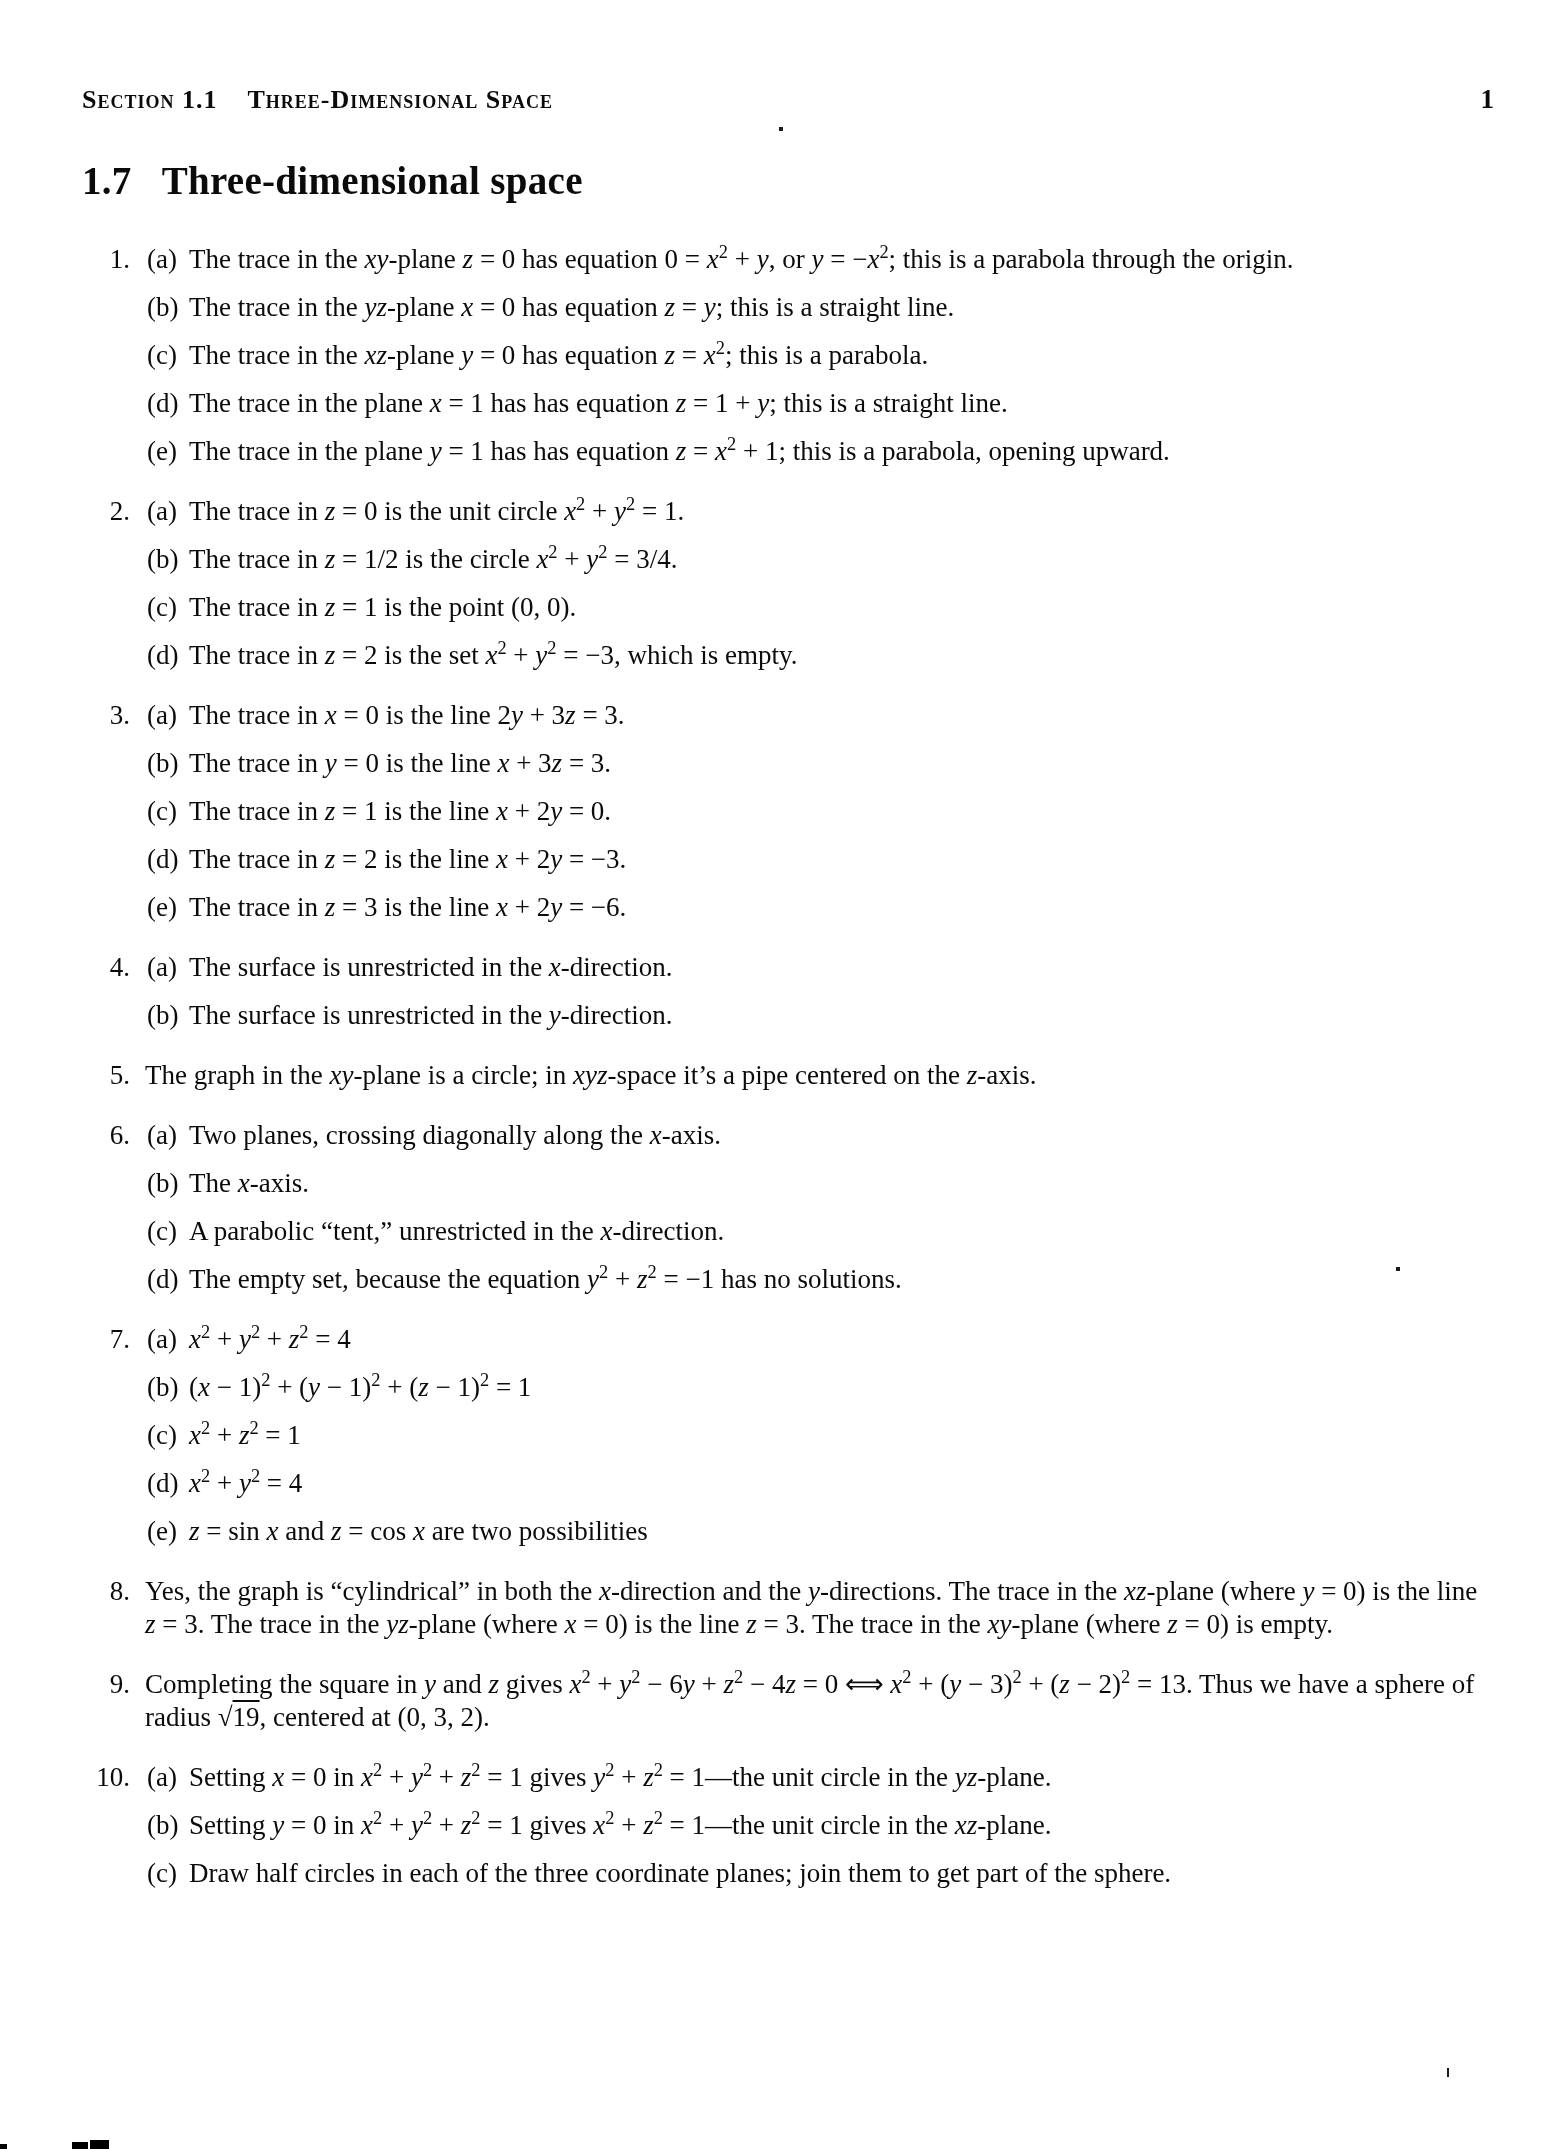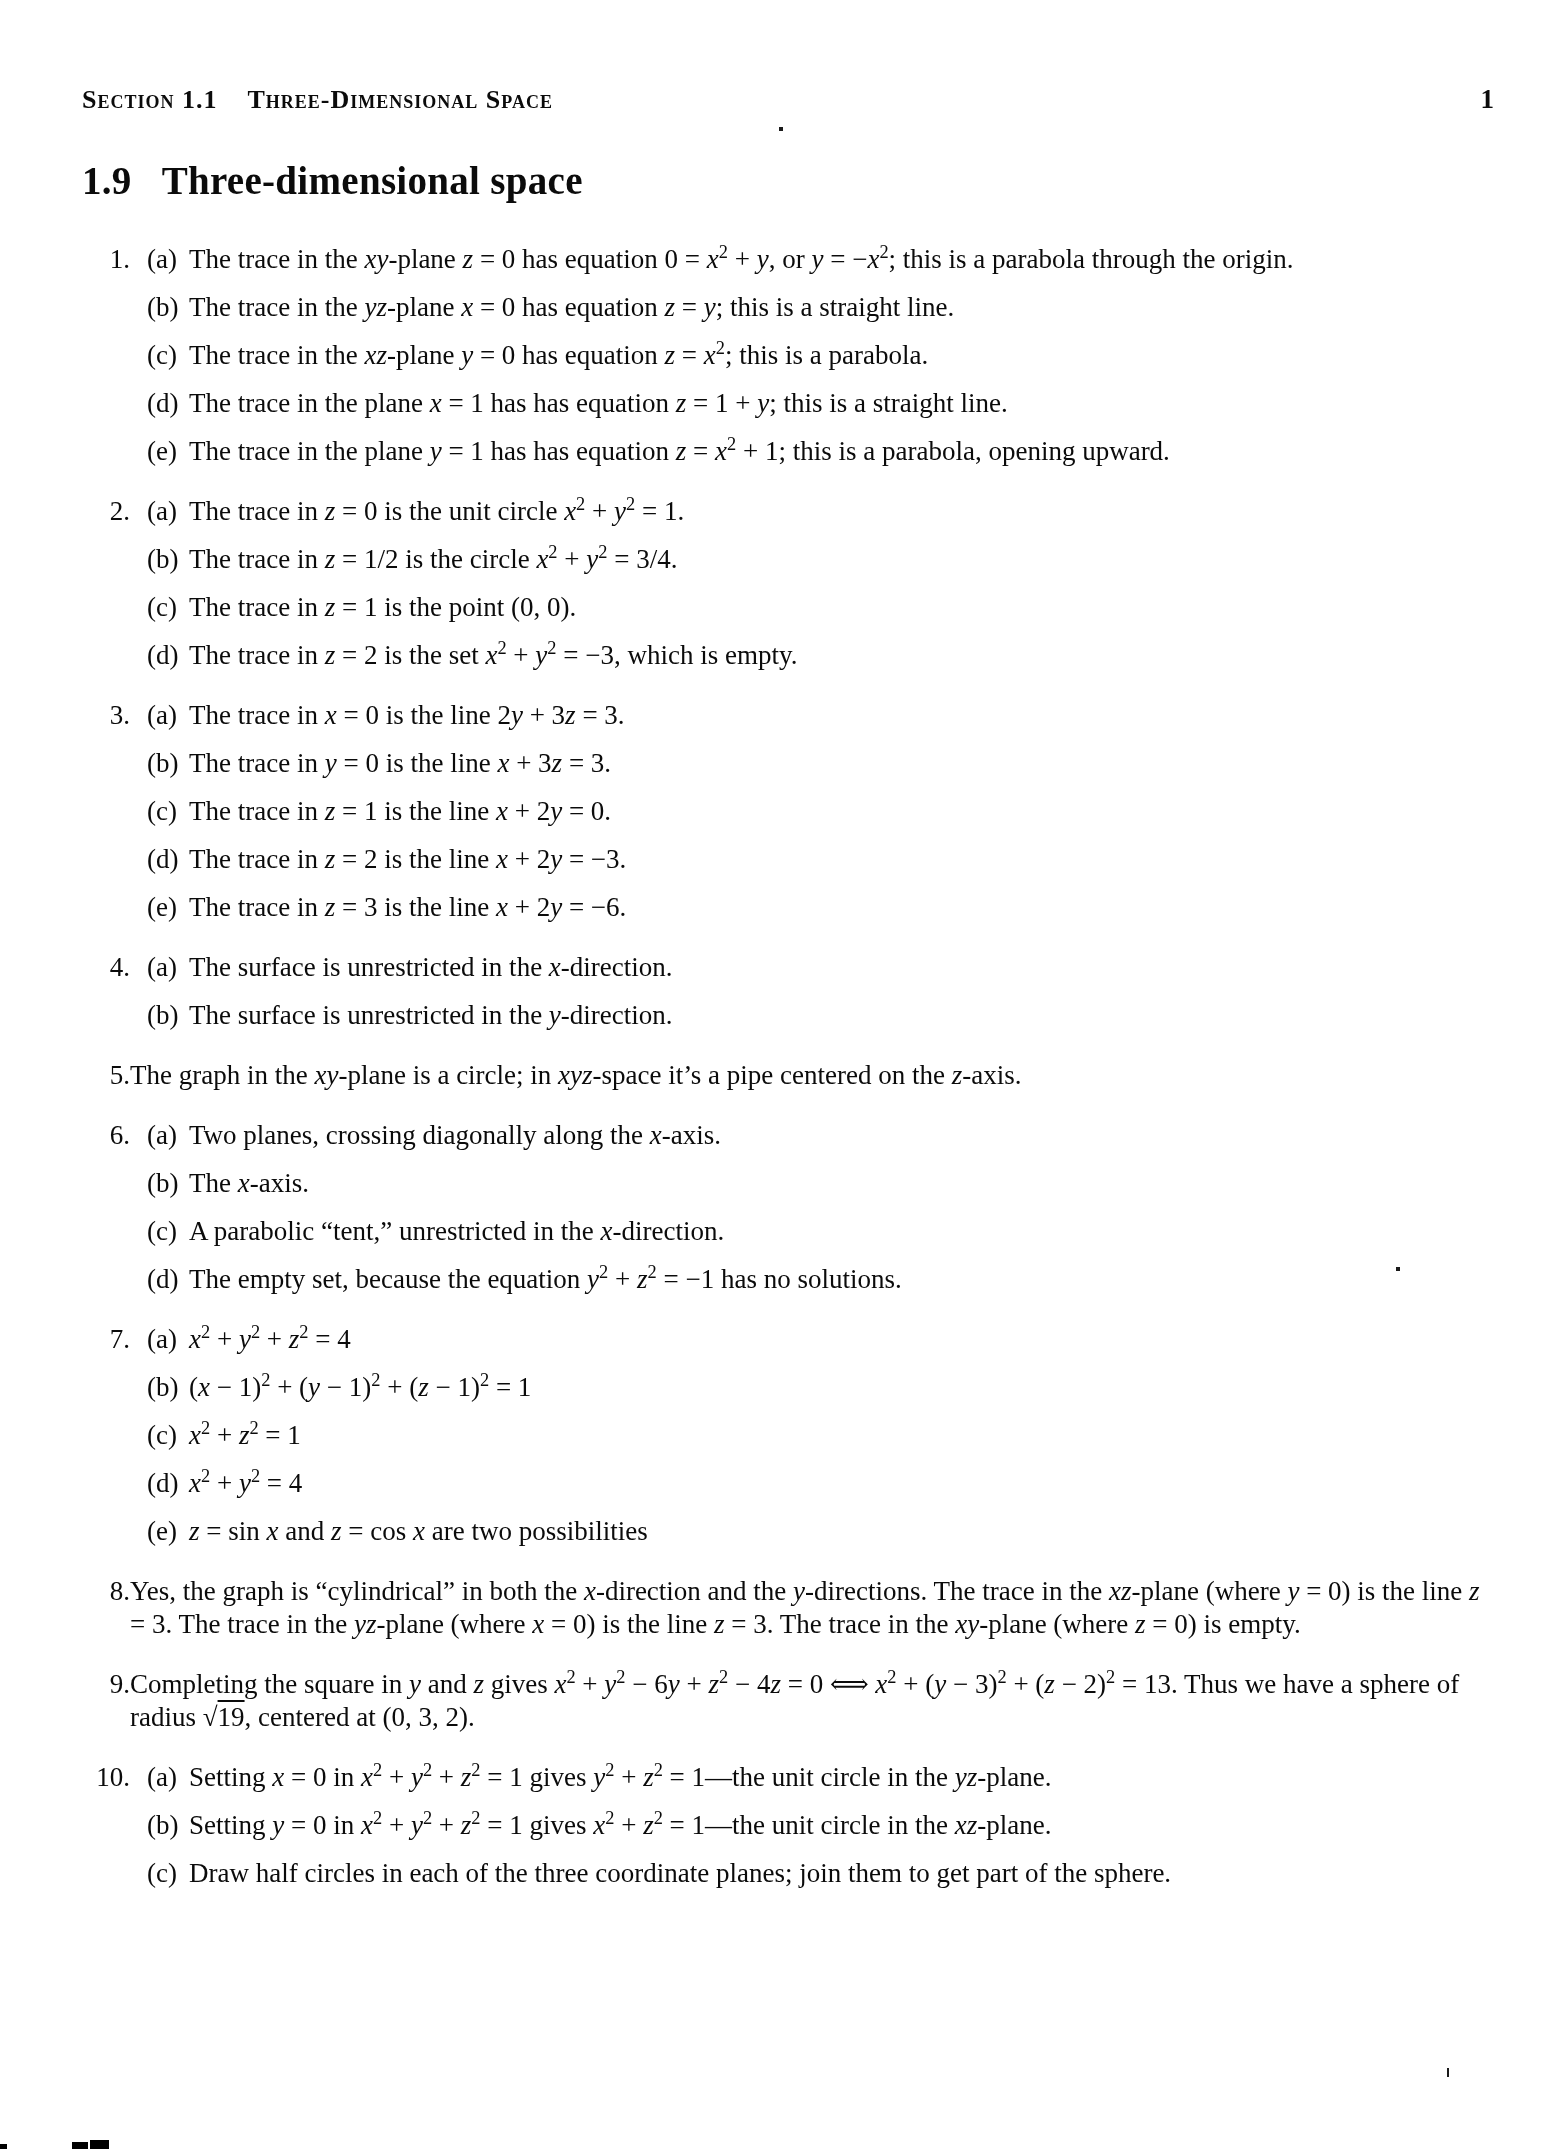--- a/index.html
+++ b/index.html
@@ -26,21 +26,21 @@
   }
   .tgap{margin-left:30px;}
   .problems{
     margin-top:40px;
     font-size:27px;line-height:33px;
   }
   .problem{display:flex;margin-bottom:12px;}
   .problem.noparts{margin-bottom:27px;}
   .pnum{flex:none;width:48px;text-align:right;}
   .pbody{flex:1;min-width:0;}
-  .pbody>.intro{margin-left:0;margin-bottom:0;}
+  .pbody>.intro{margin-left:15px;margin-bottom:0;font-family:Liberation Serif, serif;}
   .pbody>.intro.gapafter{margin-bottom:33px;}
   .part{display:flex;margin-bottom:15px;}
   .part:last-child{margin-bottom:15px;}
   .plabel{flex:none;width:42px;margin-left:17px;}
   .ptext{flex:1;min-width:0;}
   i{font-style:italic;}
   sup{font-size:0.68em;line-height:0;}
   .ovl{text-decoration:overline;}
   .speck{position:absolute;background:#1a1a1a;}
   .artifact{position:absolute;background:#000;}
@@ -51,21 +51,21 @@
 <div class="page">
 
   <div class="header">
     <div class="runhead">
       <span>Section 1.1</span><span class="hgap">Three-Dimensional Space</span>
     </div>
     <div class="pageno">1</div>
   </div>
 
   <div class="title">
-    <span>1.9</span><span class="tgap">Three-dimensional space</span>
+    <span>1.7</span><span class="tgap">Three-dimensional space</span>
   </div>
 
   <div class="problems">
       <div class="problem">
         <div class="pnum">1.</div>
         <div class="pbody">
           <div class="part">
             <div class="plabel">(a)</div>
             <div class="ptext">The trace in the <i>xy</i>-plane <i>z</i> = 0 has equation 0 = <i>x</i><sup>2</sup> + <i>y</i>, or <i>y</i> = −<i>x</i><sup>2</sup>; this is a parabola through the origin.</div>
           </div>

